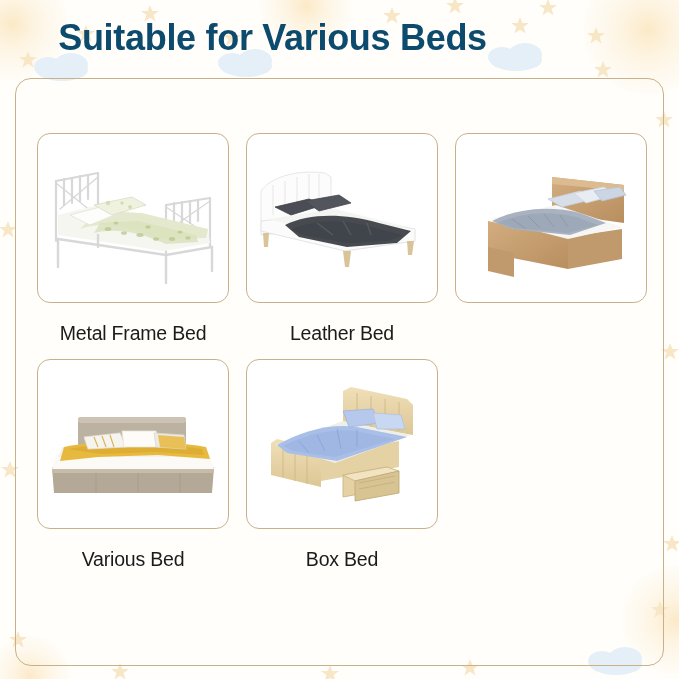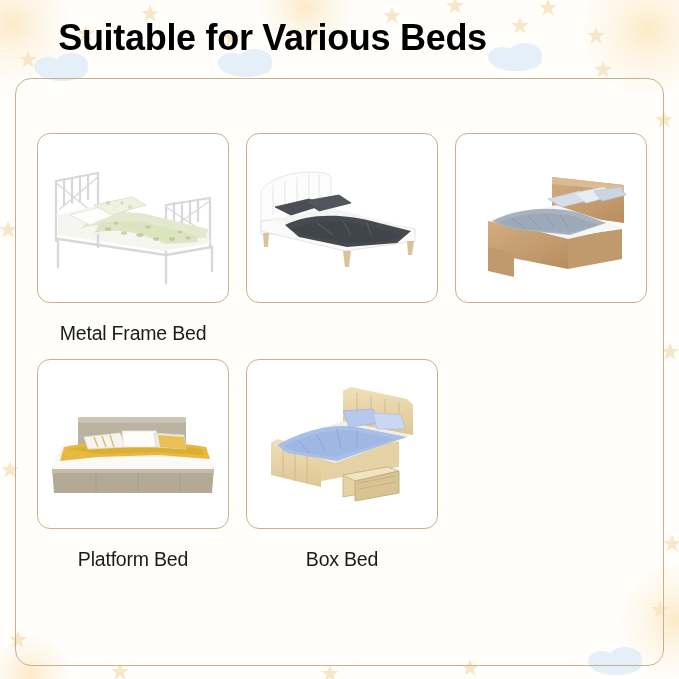--- a/index.html
+++ b/index.html
@@ -31,21 +31,21 @@
     left: 0;
     width: 545px;
     height: 76px;
     display: flex;
     align-items: center;
     justify-content: center;
     z-index: 2;
     font-size: 36px;
     font-weight: bold;
     letter-spacing: -0.3px;
-    color: #000000;
+    color: #0c4a6e;
   }
 
   
   #outer-frame {
     position: absolute;
     left: 15px;
     top: 78px;
     width: 649px;
     height: 588px;
     border: 1.3px solid #C9B08A;
@@ -251,20 +251,21 @@
         <path d="M28,64 L62,56 L76,62 L44,72 Z" fill="#4A4E54" stroke="#3C4046" stroke-width="0.8"></path>
         <path d="M58,58 L92,52 L104,60 L72,68 Z" fill="#52565C" stroke="#44484E" stroke-width="0.8"></path>
 
         <g fill="#D9C49A">
           <path d="M16,90 L22,90 L21,104 L17,104 Z"></path>
           <path d="M96,108 L104,108 L102,124 L98,124 Z"></path>
           <path d="M160,98 L167,98 L165,112 L161,112 Z"></path>
         </g>
       </svg>
     </div>
+    <div class="bed-label">Leather Bed</div>
   </div>
 
   <div class="bed-cell">
     <div class="bed-card">
       <svg width="190" height="150" viewBox="0 0 190 150">
         <defs>
           <linearGradient id="oakGrad" x1="0" y1="0" x2="1" y2="1">
             <stop offset="0%" stop-color="#D2AD80"></stop>
             <stop offset="100%" stop-color="#B88E5E"></stop>
           </linearGradient>
@@ -323,21 +324,21 @@
 
         <path d="M120,66 L146,68 L148,80 L122,78 Z" fill="#E8B93F" opacity="0.85"></path>
 
         <g stroke="#D4A63A" stroke-width="1.2" opacity="0.8">
           <line x1="56" y1="68" x2="60" y2="78"></line>
           <line x1="64" y1="67" x2="68" y2="78"></line>
           <line x1="72" y1="66" x2="76" y2="78"></line>
         </g>
       </svg>
     </div>
-    <div class="bed-label">Platform Bed</div>
+    <div class="bed-label">Various Bed</div>
   </div>
 
 
   <div class="bed-cell">
     <div class="bed-card">
       <svg width="190" height="150" viewBox="0 0 190 150">
         <defs>
           <linearGradient id="pineGrad" x1="0" y1="0" x2="0" y2="1">
             <stop offset="0%" stop-color="#F0DFB8"></stop>
             <stop offset="100%" stop-color="#DCC694"></stop>

